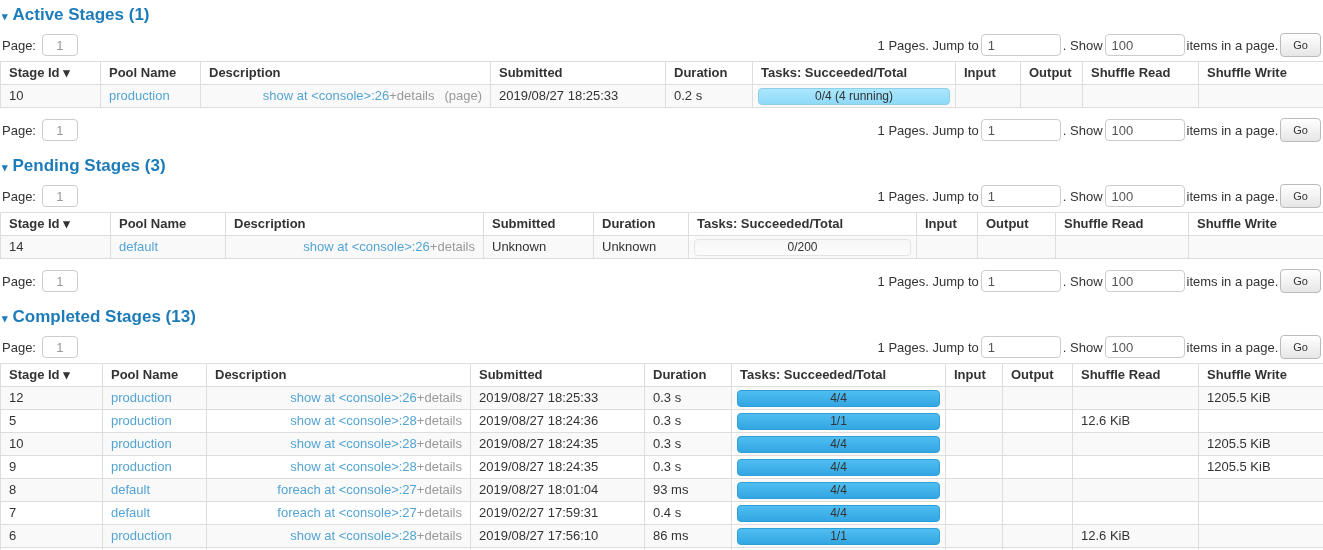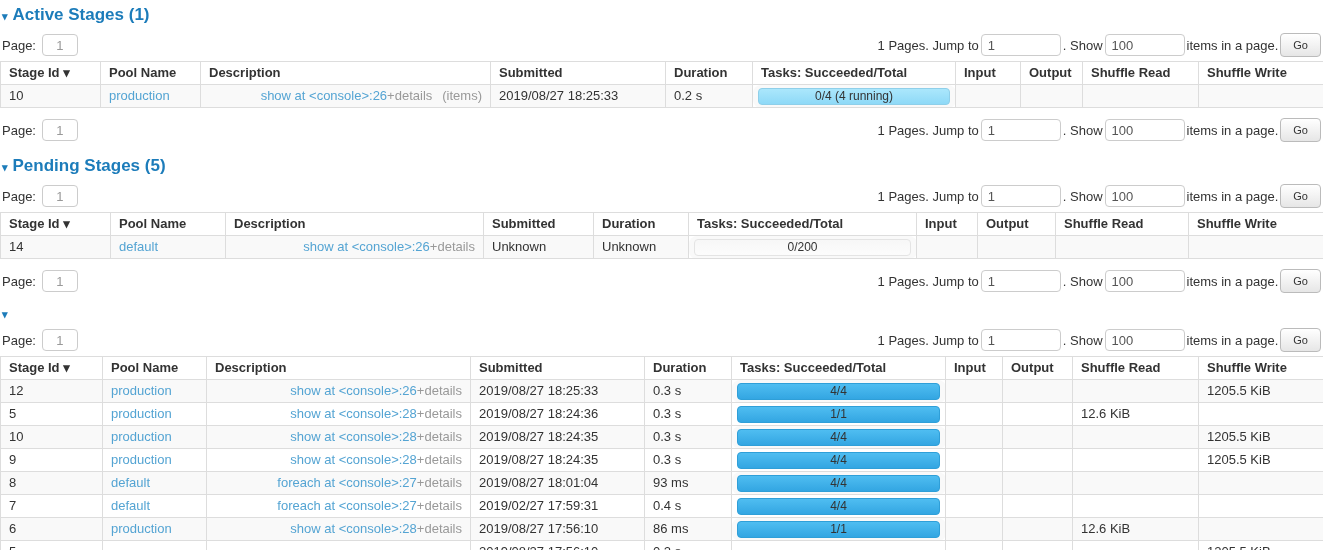--- a/index.html
+++ b/index.html
@@ -119,21 +119,21 @@
   </thead>
   <tbody>
     <tr>
       <td>10</td>
       <td><a class="cell-link">production</a></td>
       <td>
           <div class="desc-wrap">
         <a class="cell-link">show at &lt;console&gt;:26</a>
         <span class="desc-right">
           <a class="muted-link">+details</a>
-          <a class="muted-link">(items)</a>
+          <a class="muted-link">(page)</a>
         </span>
       </div>
         </td>
       <td>2019/08/27 18:25:33</td>
       <td>0.2 s</td>
       <td class="tasks-cell">
           <div class="progress bar-running"><span>0/4 (4 running)</span></div>
         </td>
       <td></td>
       <td></td>
@@ -153,21 +153,21 @@
     <input class="txt-input jump-box" value="1" style="">
     <span>. Show</span>
     <input class="txt-input show-box" value="100" style="">
     <span>items in a page.</span>
     <button class="go-btn">Go</button>
   </div>
 </div>
 
 <h4 class="section-title" style="margin-top:10px;">
   <span class="arrow">▾</span>
-  <span>Pending Stages (5)</span>
+  <span>Pending Stages (3)</span>
 </h4>
 
 <div class="pager">
   <div class="pager-left">
     <span>Page:</span>
     <input class="txt-input page-box" value="1" style="">
   </div>
   <div class="pager-right">
     <span>1 Pages. Jump to</span>
     <input class="txt-input jump-box" value="1" style="">
@@ -240,20 +240,21 @@
     <input class="txt-input jump-box" value="1" style="">
     <span>. Show</span>
     <input class="txt-input show-box" value="100" style="">
     <span>items in a page.</span>
     <button class="go-btn">Go</button>
   </div>
 </div>
 
 <h4 class="section-title" style="margin-top:10px;">
   <span class="arrow">▾</span>
+  <span>Completed Stages (13)</span>
 </h4>
 
 <div class="pager">
   <div class="pager-left">
     <span>Page:</span>
     <input class="txt-input page-box" value="1" style="">
   </div>
   <div class="pager-right">
     <span>1 Pages. Jump to</span>
     <input class="txt-input jump-box" value="1" style="">

